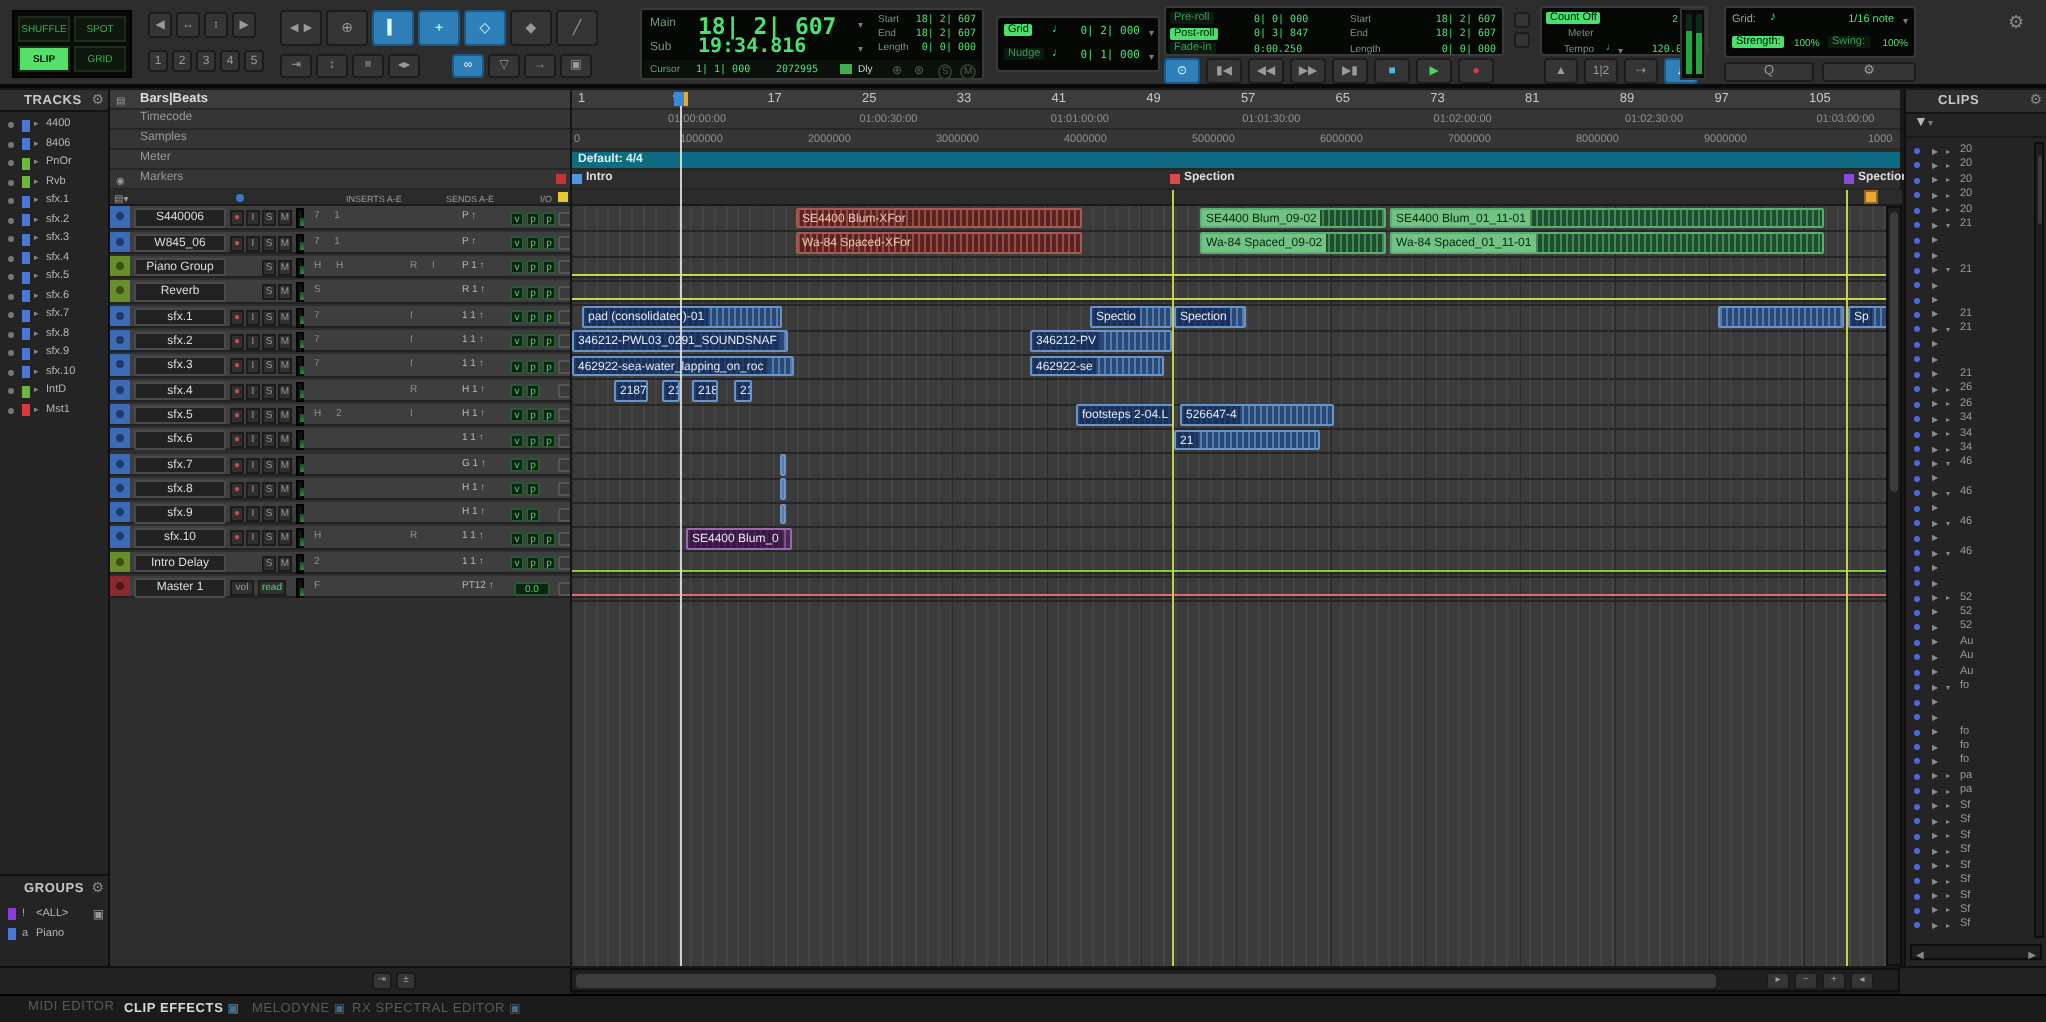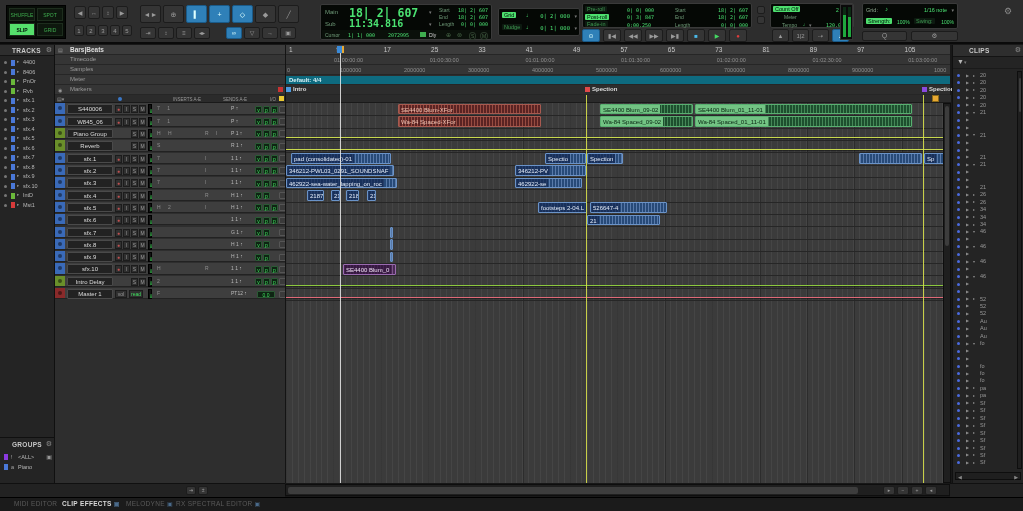--- a/index.html
+++ b/index.html
@@ -77,21 +77,21 @@
     <div id="zoom-cluster"></div>
     <div id="preset-cluster"></div>
     <div id="tool-cluster"></div>
     <div id="row2-cluster"></div>
 
     <div class="lcd" style="left:320px;top:4px;width:172px;height:36px">
       <span class="abs lab" style="left:4px;top:4px">Main</span>
       <span class="abs val mono" style="left:28px;top:1px;font-size:11.5px;font-weight:bold">18| 2| 607</span>
       <span class="abs dd" style="left:108px;top:4px">▾</span>
       <span class="abs lab" style="left:4px;top:16px">Sub</span>
-      <span class="abs val mono" style="left:28px;top:13px;font-size:10px;font-weight:bold">11:34.816</span>
+      <span class="abs val mono" style="left:28px;top:13px;font-size:10px;font-weight:bold">19:34.816</span>
       <span class="abs dd" style="left:108px;top:16px">▾</span>
       <span class="abs lab" style="left:118px;top:2px;font-size:5px">Start</span>
       <span class="abs val mono" style="right:3px;top:2px;font-size:5px">18| 2| 607</span>
       <span class="abs lab" style="left:118px;top:9px;font-size:5px">End</span>
       <span class="abs val mono" style="right:3px;top:9px;font-size:5px">18| 2| 607</span>
       <span class="abs lab" style="left:118px;top:16px;font-size:5px">Length</span>
       <span class="abs val mono" style="right:3px;top:16px;font-size:5px">0| 0| 000</span>
       <div class="abs" style="left:1px;right:1px;top:25px;height:9px;background:#0a100a">
         <span class="abs lab" style="left:3px;top:1.5px;font-size:5px">Cursor</span>
         <span class="abs val mono" style="left:26px;top:1.5px;font-size:5px">1| 1| 000</span>

